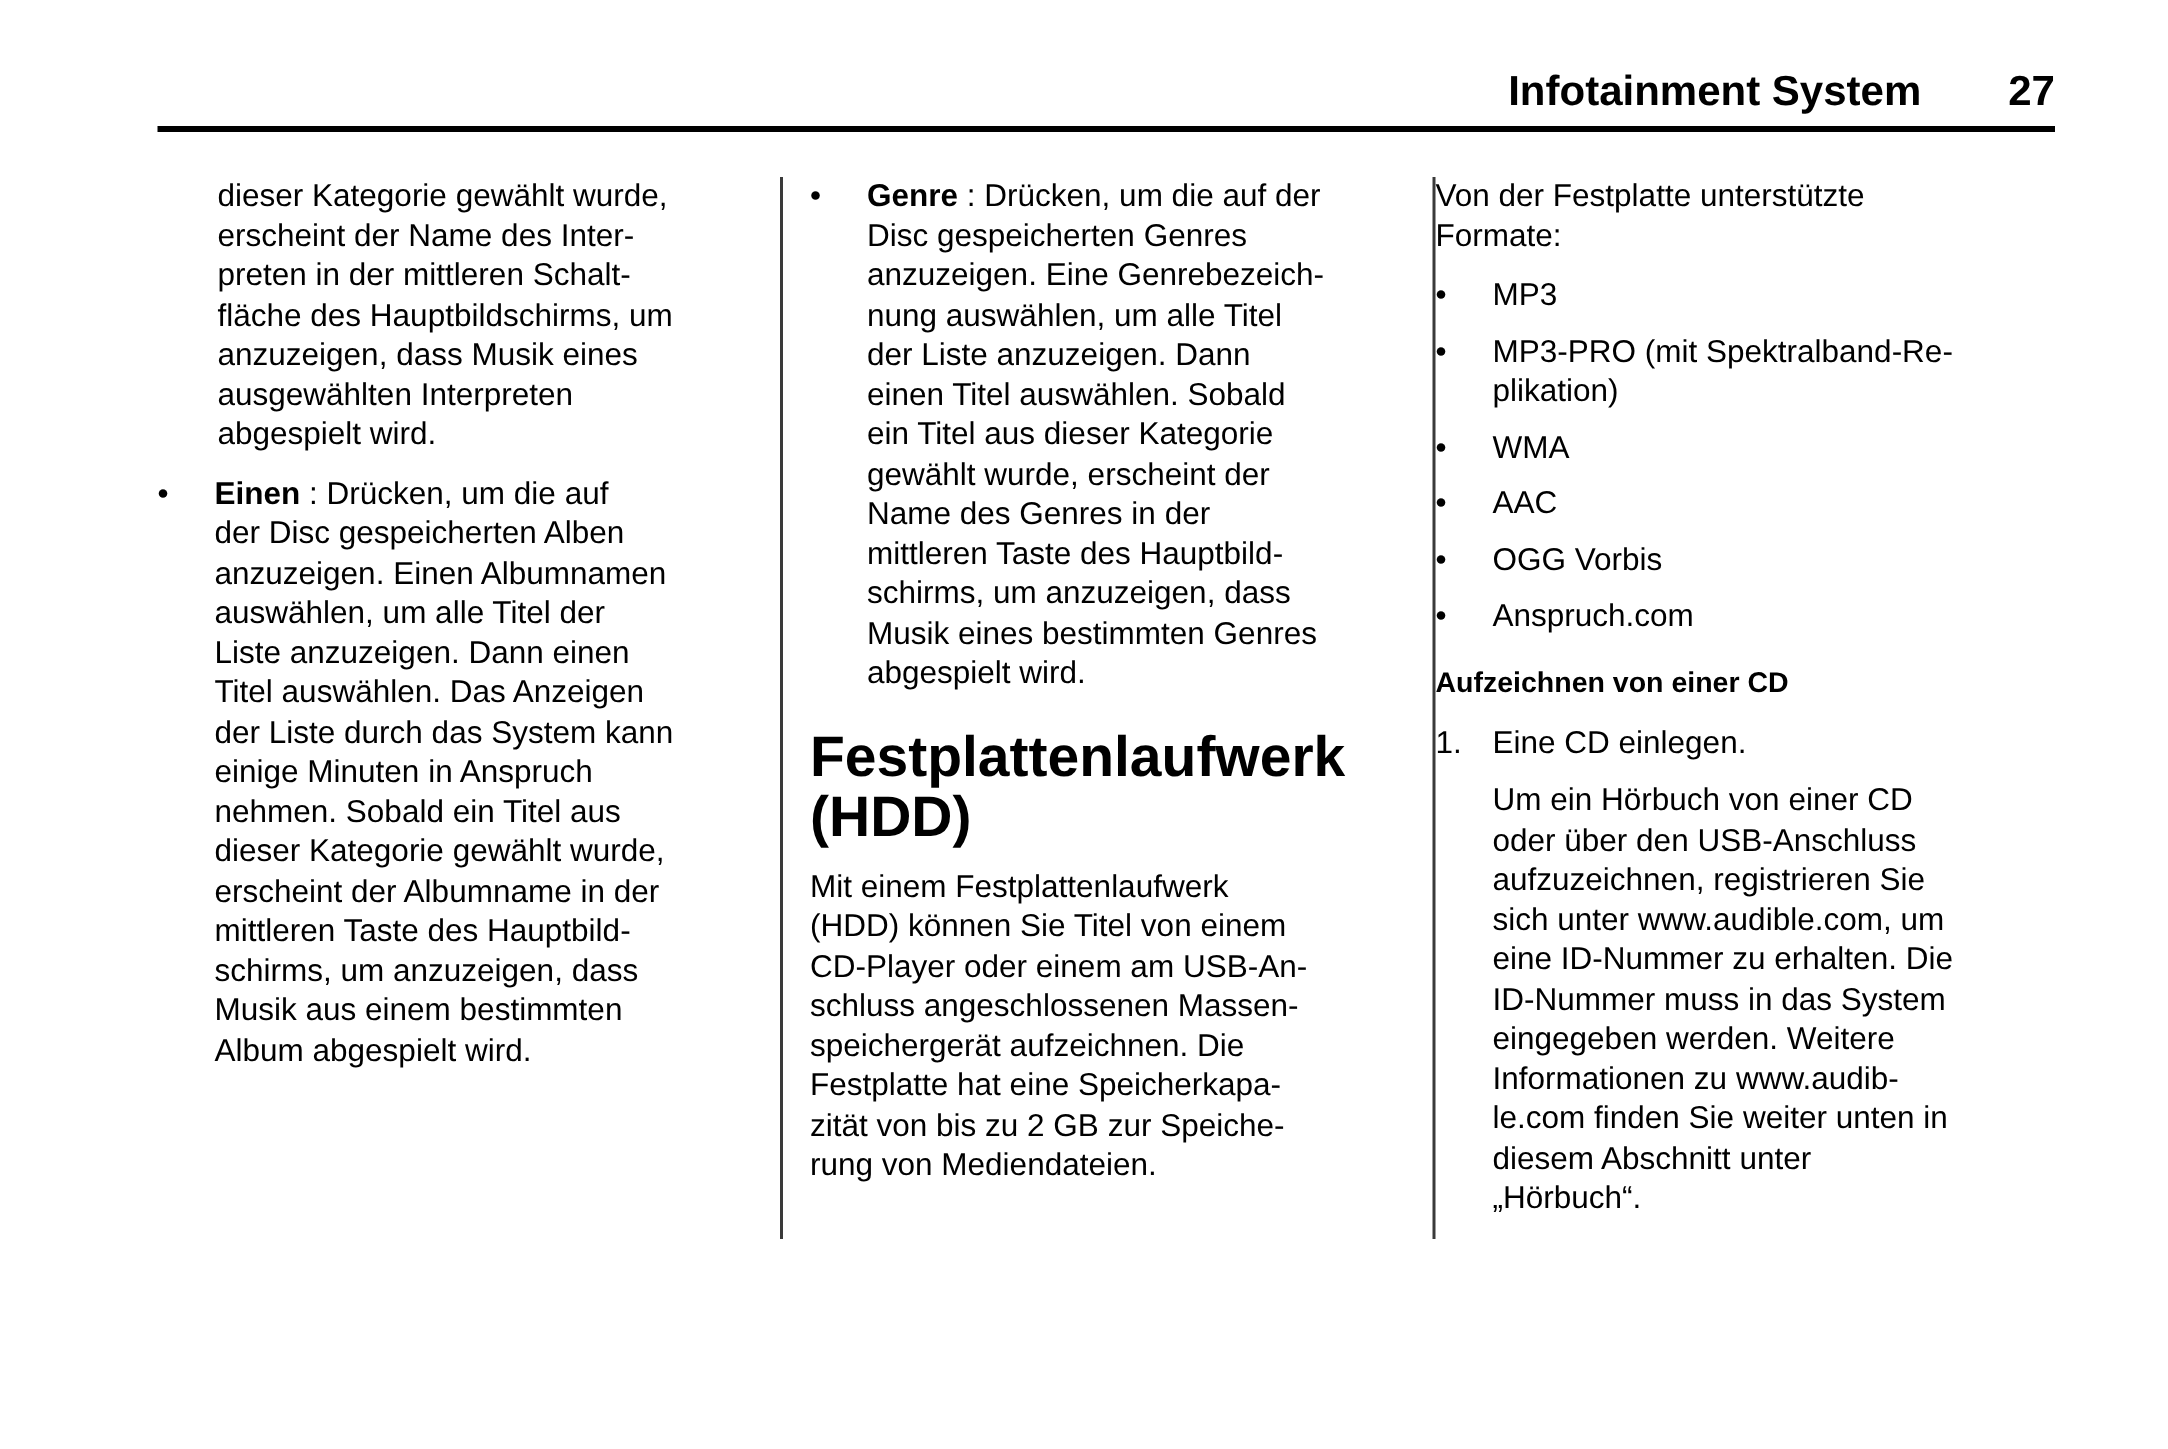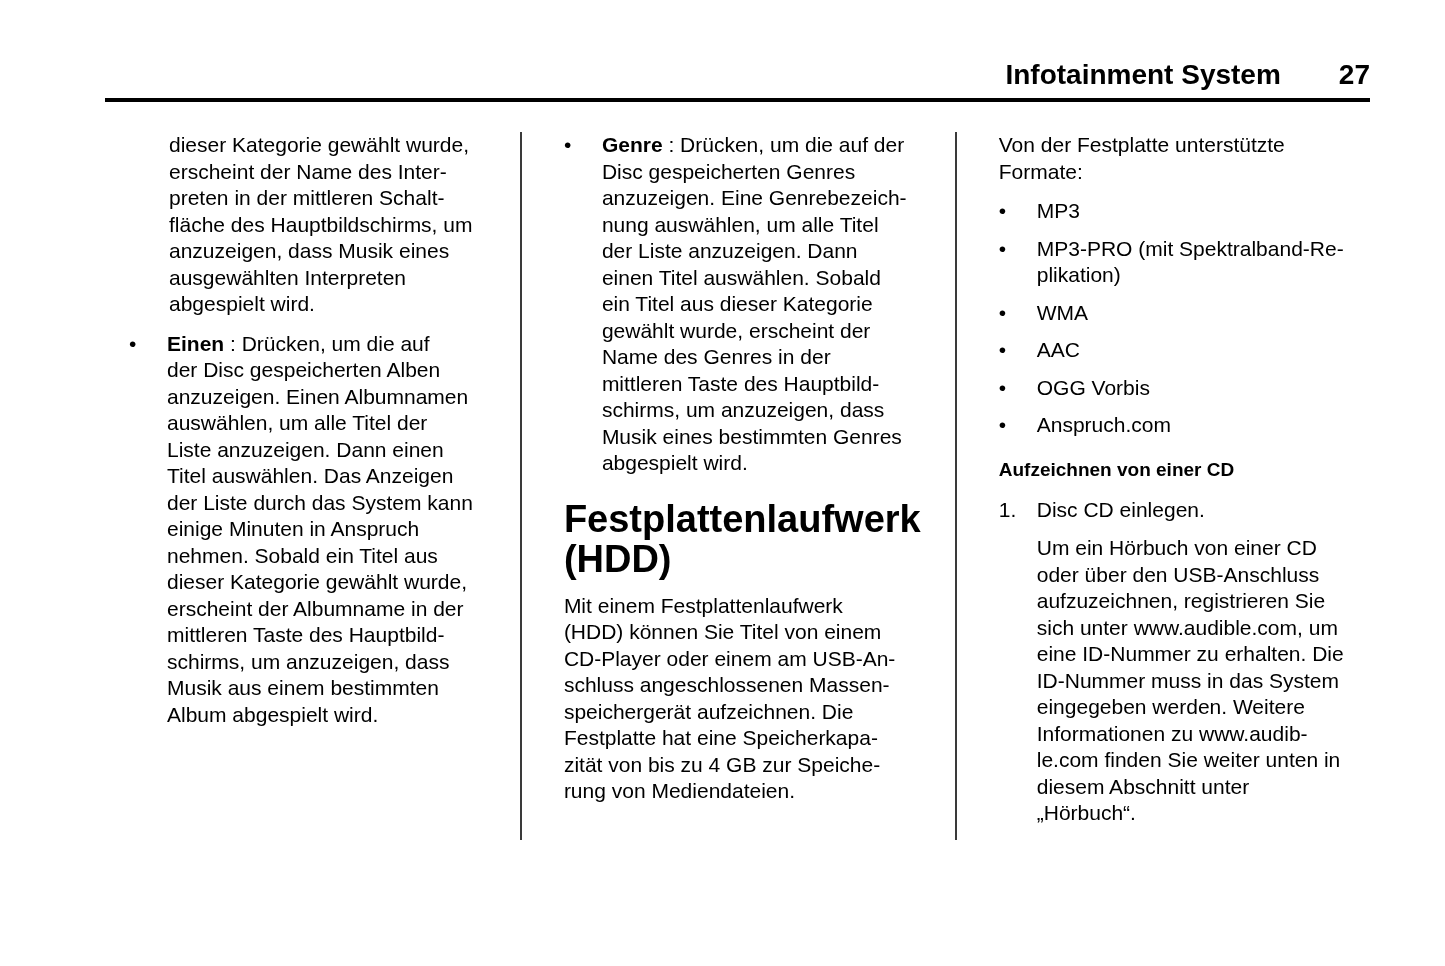--- a/index.html
+++ b/index.html
@@ -14,43 +14,42 @@
     position: relative;
     width: 1445px; height: 966px;
     background: #fff;
     padding: 0 75px 0 105px;
   }
   .page-header {
     display: flex;
     justify-content: flex-end;
     align-items: baseline;
     gap: 58px;
-    padding-top: 58px;
+    padding-top: 44px;
     font-weight: bold;
     font-size: 28px;
     line-height: 34px;
   }
   .header-rule {
     margin-top: 6px;
     height: 4px;
     background: #000;
   }
   .columns {
     display: flex;
     align-items: stretch;
     margin-top: 30px;
   }
   .col {
     font-size: 21px;
     line-height: 26.5px;
-    margin-left: 24px;
   }
   .col1 { width: 415px; padding-right: 16px; }
   .col2 { width: 433px; padding: 0 16px 0 18px; }
-  .col3 { width: 413px; padding-left: 18px; }
+  .col3 { width: 413px; }
   .vsep {
     width: 2px;
     background: #3a3a3a;
   }
   .prel { white-space: pre-line; }
   .para { margin-bottom: 13px; }
   .indented { margin-left: 40px; }
   .bullet {
     display: flex;
     margin-bottom: 13px;
@@ -146,21 +145,21 @@
 abgespielt wird.</span></div>
       </div>
       <h2 class="heading-hdd prel">Festplattenlaufwerk
 (HDD)</h2>
       <p class="para prel">Mit einem Festplattenlaufwerk
 (HDD) können Sie Titel von einem
 CD-Player oder einem am USB-An-
 schluss angeschlossenen Massen-
 speichergerät aufzeichnen. Die
 Festplatte hat eine Speicherkapa-
-zität von bis zu 4 GB zur Speiche-
+zität von bis zu 2 GB zur Speiche-
 rung von Mediendateien.</p>
     </section>
 
     <div class="vsep"></div>
 
     <section class="col col3">
       <p class="para prel">Von der Festplatte unterstützte
 Formate:</p>
 
       <div class="bullet format-bullet">
@@ -186,21 +185,21 @@
       </div>
       <div class="bullet format-bullet">
         <span class="bullet-marker">•</span>
         <div class="bullet-text prel">Anspruch.com</div>
       </div>
 
       <h3 class="heading-record">Aufzeichnen von einer CD</h3>
 
       <div class="step">
         <span class="step-number">1.</span>
-        <div class="step-text prel">Disc CD einlegen.</div>
+        <div class="step-text prel">Eine CD einlegen.</div>
       </div>
 
       <p class="para indent-38 prel">Um ein Hörbuch von einer CD
 oder über den USB-Anschluss
 aufzuzeichnen, registrieren Sie
 sich unter www.audible.com, um
 eine ID-Nummer zu erhalten. Die
 ID-Nummer muss in das System
 eingegeben werden. Weitere
 Informationen zu www.audib-

